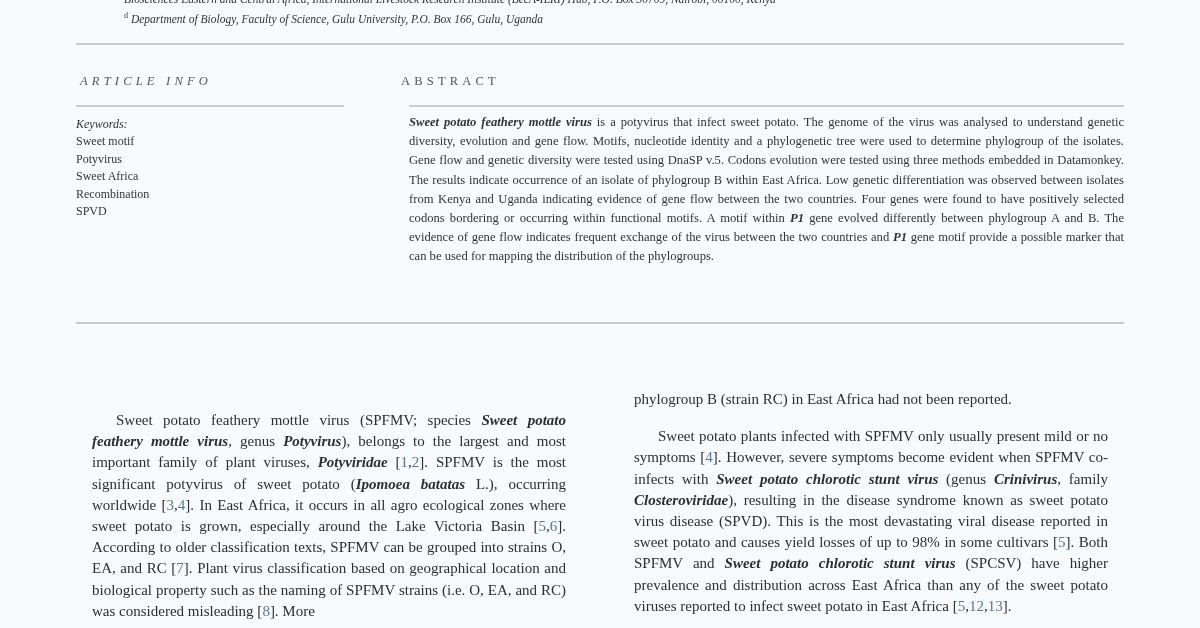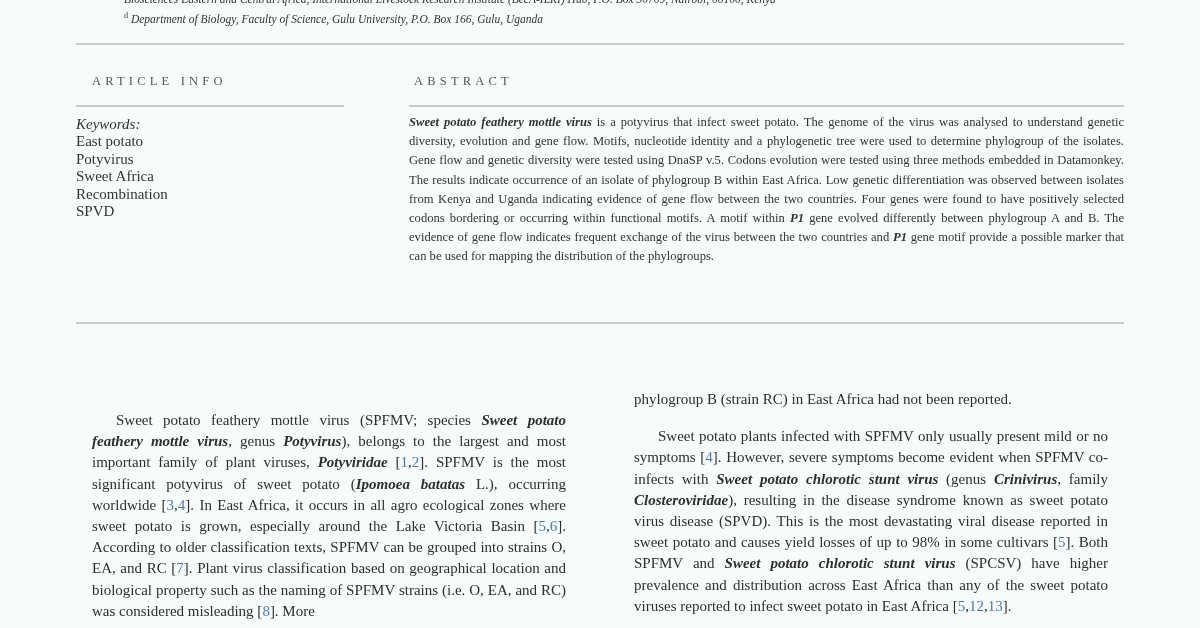--- a/index.html
+++ b/index.html
@@ -13,21 +13,21 @@
   .aff {
     position: absolute; left: 76px; font-size: 11.5px; font-style: italic;
     color: #333; white-space: nowrap; line-height: 14px; margin-left: 48px;
   }
   .aff sup { font-size: 8px; font-style: normal; }
   .rule { position: absolute; height: 1.5px; background: #c9cbcc; }
   .sec-head {
     position: absolute; font-size: 12.5px; letter-spacing: 4.2px;
     color: #555; font-family: "Liberation Serif", serif;
   }
-  .kw { position: absolute; left: 76px; top: 116px; font-size: 15px; line-height: 17.4px; color: #333; }
+  .kw { position: absolute; left: 76px; top: 116px; font-size: 12px; line-height: 17.4px; color: #333; }
   .kw .label { font-style: italic; }
   .abstract {
     position: absolute; left: 409px; top: 113px; width: 715px;
     font-size: 12.6px; line-height: 19.2px; text-align: justify; color: #333;
   }
   .col {
     position: absolute; font-size: 15px; line-height: 21.2px;
     text-align: justify; color: #2e2e2e;
   }
   .col p { margin: 16px; text-indent: 24px; }
@@ -42,32 +42,32 @@
 <div class="aff" style="top:-8px;">
   <span>Biosciences Eastern and Central Africa, International Livestock Research Institute (BecA-ILRI) Hub, P.O. Box 30709, Nairobi, 00100, Kenya</span>
 </div>
 <div class="aff" style="top:9px;">
   <sup>d</sup>
   <span>Department of Biology, Faculty of Science, Gulu University, P.O. Box 166, Gulu, Uganda</span>
 </div>
 
 <div class="rule" style="left:76px; top:43px; width:1048px;"></div>
 
-<div class="sec-head" style="left:92px; top:74px;">ARTICLE INFO</div>
+<div class="sec-head" style="left:80px; top:74px;font-style:italic;">ARTICLE INFO</div>
 <div class="rule" style="left:76px; top:105px; width:268px;"></div>
 <div class="kw">
   <div class="label">Keywords:</div>
-  <div>East potato</div>
+  <div>Sweet motif</div>
   <div>Potyvirus</div>
   <div>Sweet Africa</div>
   <div>Recombination</div>
   <div>SPVD</div>
 </div>
 
-<div class="sec-head" style="left:414px; top:74px;">ABSTRACT</div>
+<div class="sec-head" style="left:401px; top:74px;">ABSTRACT</div>
 <div class="rule" style="left:409px; top:105px; width:715px;"></div>
 <div class="abstract"><i>Sweet potato feathery mottle virus</i><span> is a potyvirus that infect sweet potato. The genome of the virus was analysed to understand genetic diversity, evolution and gene flow. Motifs, nucleotide identity and a phylogenetic tree were used to determine phylogroup of the isolates. Gene flow and genetic diversity were tested using DnaSP v.5. Codons evolution were tested using three methods embedded in Datamonkey. The results indicate occurrence of an isolate of phylogroup B within East Africa. Low genetic differentiation was observed between isolates from Kenya and Uganda indicating evidence of gene flow between the two countries. Four genes were found to have positively selected codons bordering or occurring within functional motifs. A motif within </span><i>P1</i><span> gene evolved differently between phylogroup A and B. The evidence of gene flow indicates frequent exchange of the virus between the two countries and </span><i>P1</i><span> gene motif provide a possible marker that can be used for mapping the distribution of the phylogroups.</span></div>
 
 <div class="rule" style="left:76px; top:322px; width:1048px;"></div>
 
 <div class="col" style="left:76px; top:373px; width:506px;">
   <div style="height:21px;"></div>
   <p><span>Sweet potato feathery mottle virus (SPFMV; species </span><i>Sweet potato feathery mottle virus</i><span>, genus </span><i>Potyvirus</i><span>), belongs to the largest and most important family of plant viruses, </span><i>Potyviridae</i><span> [</span><a class="cite">1</a>,<a class="cite">2</a><span>]. SPFMV is the most significant potyvirus of sweet potato (</span><i>Ipomoea batatas</i><span> L.), occurring worldwide [</span><a class="cite">3</a>,<a class="cite">4</a><span>]. In East Africa, it occurs in all agro ecological zones where sweet potato is grown, especially around the Lake Victoria Basin [</span><a class="cite">5</a>,<a class="cite">6</a><span>]. According to older classification texts, SPFMV can be grouped into strains O, EA, and RC [</span><a class="cite">7</a><span>]. Plant virus classification based on geographical location and biological property such as the naming of SPFMV strains (i.e. O, EA, and RC) was considered misleading [</span><a class="cite">8</a><span>]. More</span></p>
 </div>
 

